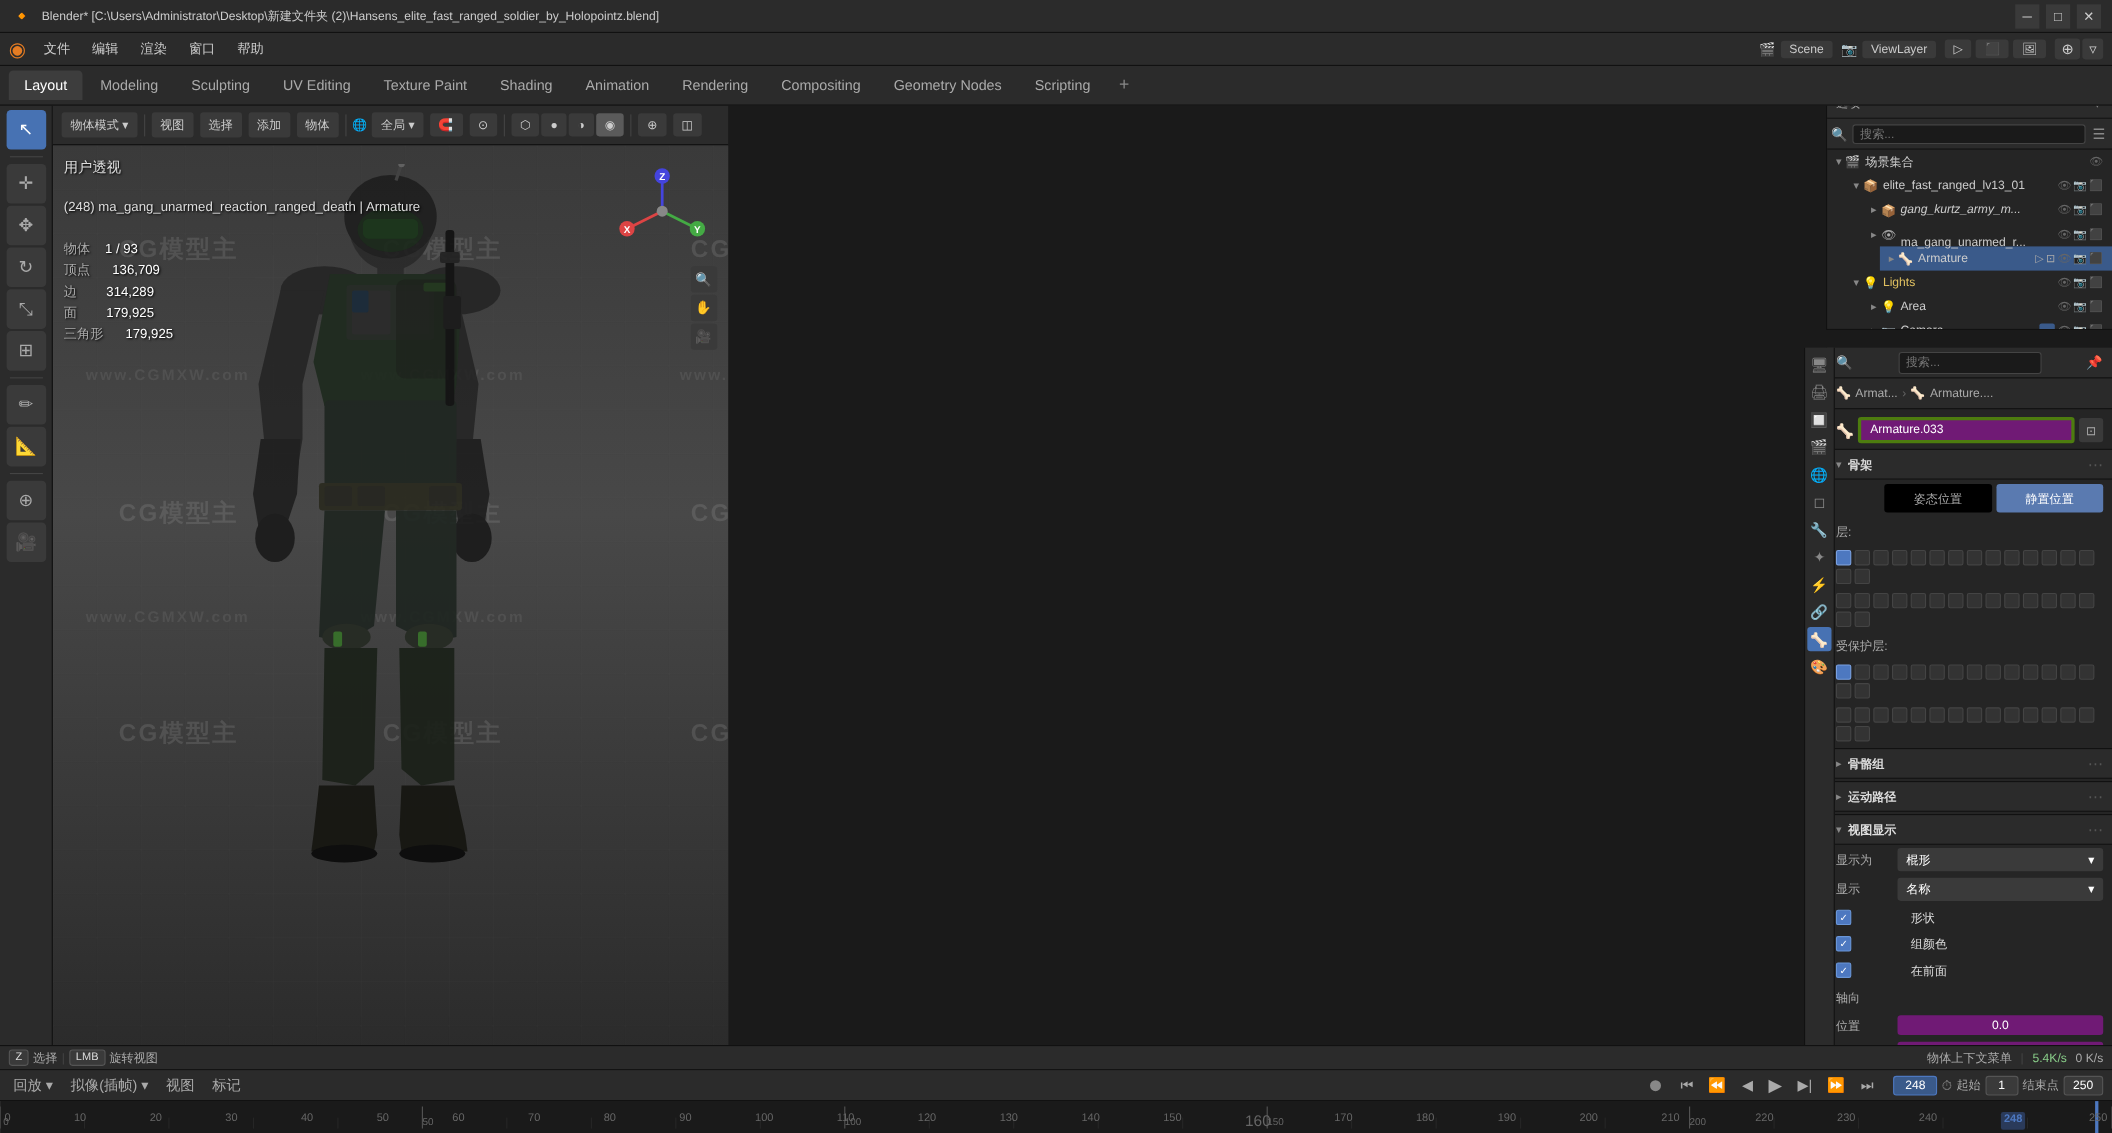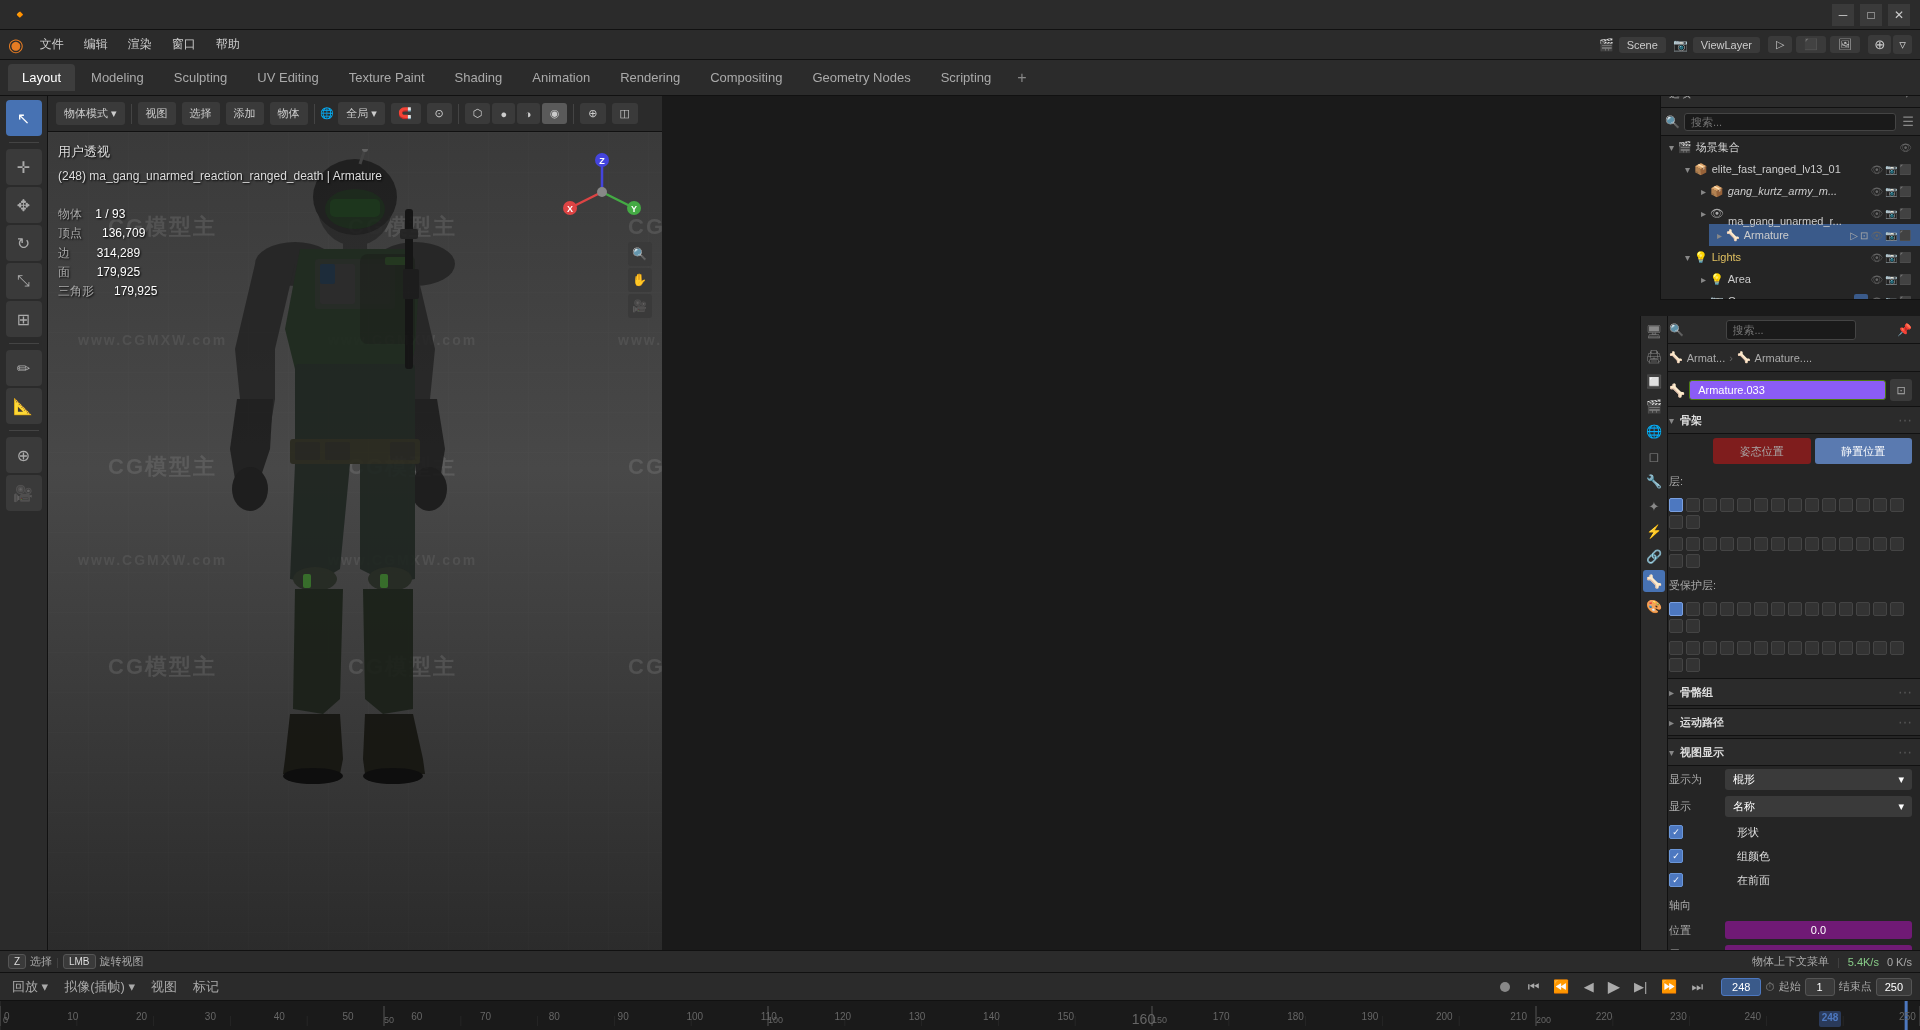--- a/index.html
+++ b/index.html
@@ -172,21 +172,21 @@
     .vp-overlay {
       position: absolute;
       top: 10px;
       left: 10px;
       color: #ddd;
       font-size: 12px;
       line-height: 1.6;
       text-shadow: 1px 1px 2px #000;
       pointer-events: none;
     }
-    .vp-title { font-size: 13px; margin-bottom: 4px; }
+    .vp-title { font-size: 13px; margin-bottom: 16px; }
     .vp-stat-label { color: #aaa; }
     .vp-stat-value { color: #fff; }
 
     
     .watermark {
       position: absolute;
       color: rgba(180,180,180,0.18);
       font-size: 22px;
       font-weight: bold;
       letter-spacing: 2px;
@@ -328,22 +328,22 @@
     .sh-dots { margin-left: auto; color: #555; font-size: 14px; cursor: pointer; }
 
     
     .bone-input-row {
       display: flex;
       align-items: center;
       padding: 3px 8px;
       gap: 4px;
     }
     .bone-input {
-      background: #8b5cf6;
-      border: 1px solid #4d7c0f;
+      background: #701a75;
+      border: 3px solid #4d7c0f;
       color: #fff;
       padding: 3px 8px;
       border-radius: 3px;
       font-size: 11px;
       flex: 1;
       cursor: pointer;
     }
     .bone-copy-btn {
       background: #3a3a3a;
       border: none;
@@ -366,21 +366,21 @@
     }
     .toggle-btn {
       flex: 1;
       height: 26px;
       border: none;
       border-radius: 3px;
       cursor: pointer;
       font-size: 11px;
     }
     .toggle-btn.active { background: #5a7ab0; color: #fff; }
-    .toggle-btn.inactive { background: #7f1d1d; color: #aaa; margin-left: 44px; }
+    .toggle-btn.inactive { background: #000000; color: #aaa; margin-left: 44px; }
 
     
     .layer-row {
       padding: 4px 8px;
     }
     .layer-dots {
       display: flex;
       gap: 3px;
       flex-wrap: wrap;
     }
@@ -619,20 +619,21 @@
       gap: 2px;
     }
 
   </style>
 </head>
 <body>
 
 <div id="titlebar">
   <div style="display:flex;align-items:center;gap:8px;">
     <div style="color:#e57c23;font-size:16px;font-weight:bold;">🔸</div>
+    <span style="font-size:11px;">Blender* [C:\Users\Administrator\Desktop\新建文件夹 (2)\Hansens_elite_fast_ranged_soldier_by_Holopointz.blend]</span>
   </div>
   <div id="titlebar-controls">
     <button class="tb-btn">─</button>
     <button class="tb-btn">□</button>
     <button class="tb-btn close">✕</button>
   </div>
 </div>
 
 <div id="menubar">
   <div style="color:#e57c23;font-size:18px;margin-right:4px;">◉</div>

